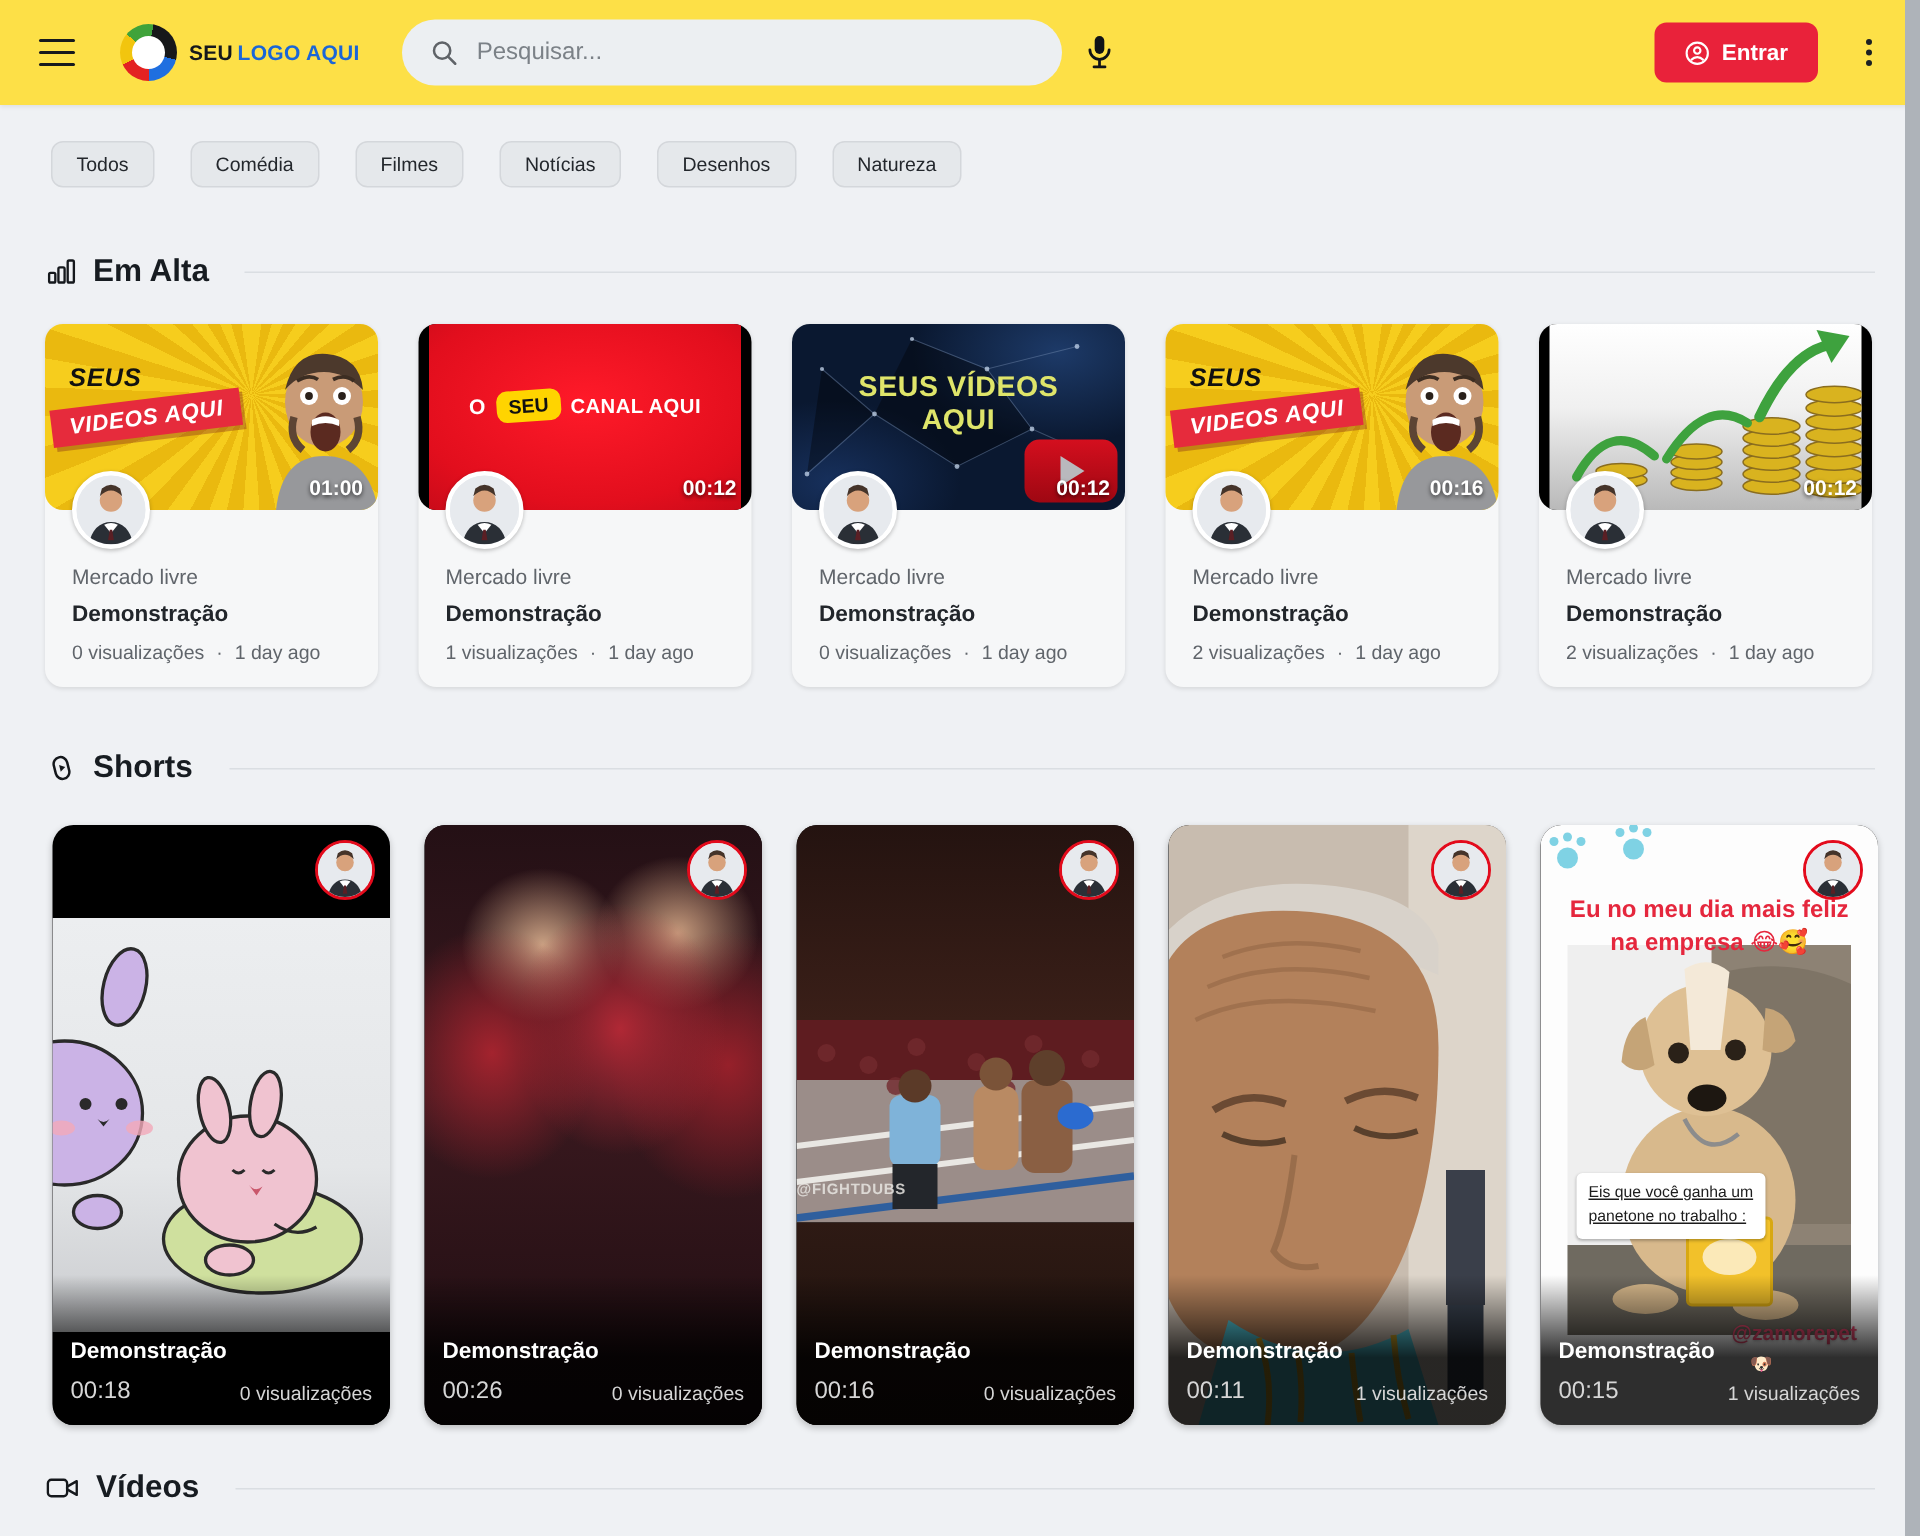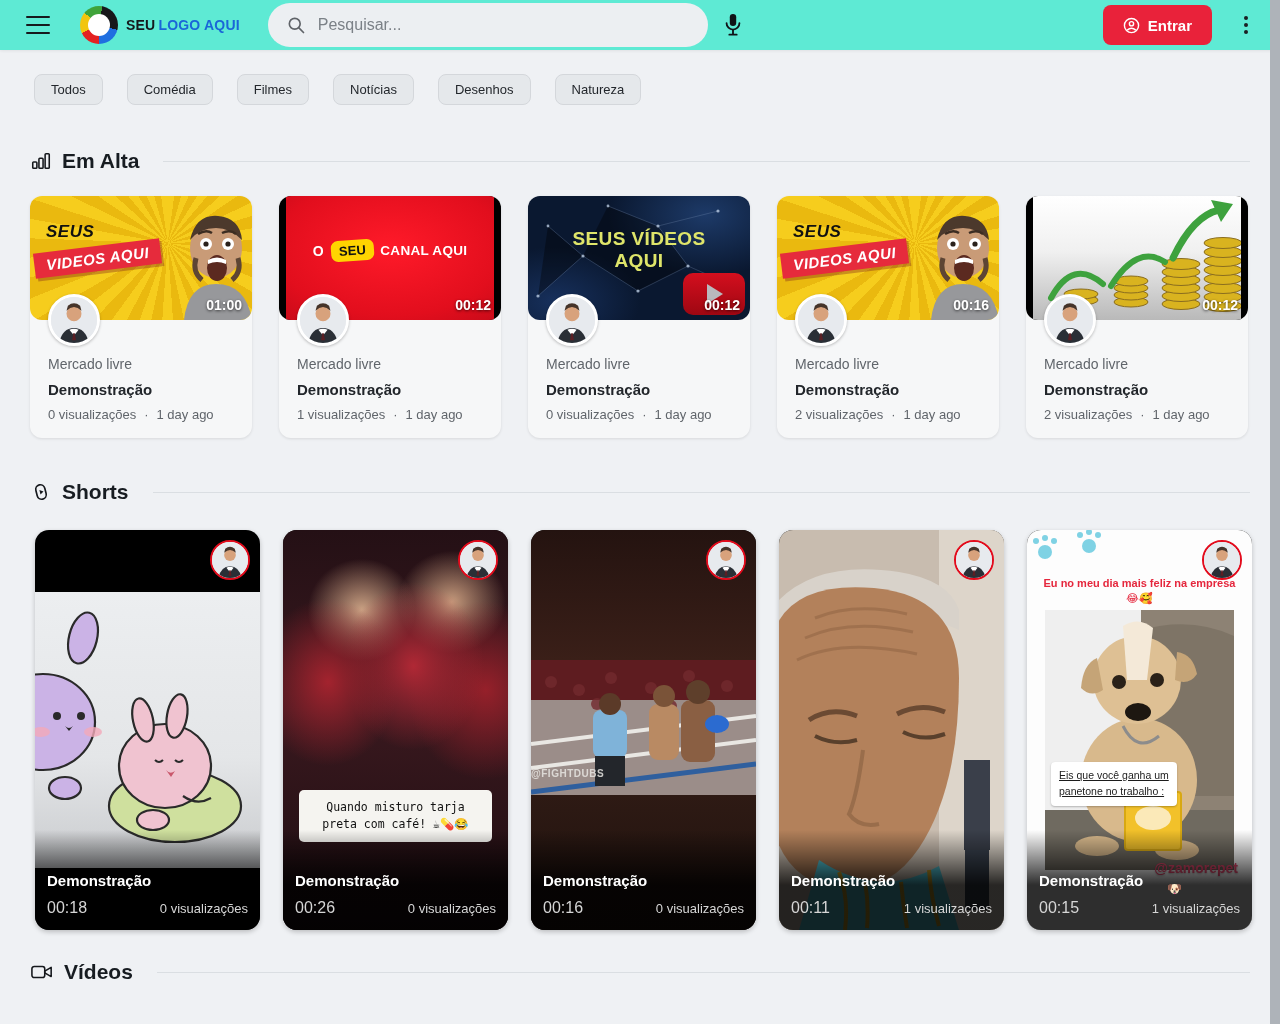--- a/index.html
+++ b/index.html
@@ -1,20 +1,20 @@
 <!DOCTYPE html>
 <html><head>
 <meta charset="utf-8">
 <style>
   * { margin:0; padding:0; box-sizing:border-box; }
   html,body { width:1280px; height:1024px; overflow:hidden; }
   body { font-family:"Liberation Sans","DejaVu Sans",sans-serif; background:#eff1f4; color:#1c2126; position:relative; }
 
   
-  .header { height:50px; background:#5eead4; display:flex; align-items:center; padding:0 26px; box-shadow:0 1px 3px rgba(0,0,0,.07); position:relative; z-index:5; }
+  .header { height:70px; background:#fde047; display:flex; align-items:center; padding:0 26px; box-shadow:0 1px 3px rgba(0,0,0,.07); position:relative; z-index:5; }
   .burger { width:24px; display:flex; flex-direction:column; gap:6px; cursor:pointer; }
   .burger span { display:block; height:2px; background:#16191d; border-radius:1px; }
   .logo { display:flex; align-items:center; gap:8px; margin-left:30px; }
   .logo-swirl { width:38px; height:38px; border-radius:50%;
     background:conic-gradient(from 10deg,#17181a 0 95deg,#1f6fe0 95deg 170deg,#e32222 170deg 235deg,#f2c50e 235deg 300deg,#3fa33a 300deg 360deg); position:relative; }
   .logo-swirl::after { content:""; position:absolute; inset:8px; background:#fff; border-radius:50%; }
   .logo-text { font-size:14px; font-weight:bold; letter-spacing:.2px; }
   .logo-text .p1 { color:#15181c; }
   .logo-text .p2 { color:#1a66d8; margin-left:3px; }
   .searchbar { margin-left:28px; width:440px; height:44px; background:#eceff2; border-radius:22px; display:flex; align-items:center; padding:0 18px; gap:12px; }
@@ -84,21 +84,21 @@
                 radial-gradient(30% 16% at 35% 20%,#caa183 0%,rgba(60,15,20,0) 80%),
                 radial-gradient(30% 16% at 75% 18%,#c59a7c 0%,rgba(60,15,20,0) 80%),
                 linear-gradient(180deg,#241015 0%,#3a191f 45%,#2a1217 75%,#170a0d 100%); }
   .s2-caption { position:absolute; left:16px; right:16px; bottom:88px; background:#f5f4f0; border-radius:5px; padding:9px 8px;
      font-family:"DejaVu Sans Mono",monospace; font-size:11.5px; color:#111; text-align:center; line-height:1.5; z-index:4; }
   .s3-top { position:absolute; left:0; right:0; top:0; height:130px; background:linear-gradient(180deg,#241310 0%,#3a1f18 100%); }
   .s3-bot { position:absolute; left:0; right:0; top:265px; bottom:0; background:linear-gradient(180deg,#2e1a14 0%,#1c100c 100%); }
   .s3-band { position:absolute; left:0; right:0; top:130px; height:135px; }
   .s3-mark { position:absolute; left:0; right:0; top:238px; text-align:left; color:#e8e6e2; font-weight:bold; font-size:10px; opacity:.85; z-index:4; letter-spacing:.5px; }
   .s5-bg { position:absolute; inset:0; background:#fdfdfd; }
-  .s5-toptext { position:absolute; left:10px; right:10px; top:46px; text-align:center; color:#e5273d; font-weight:800; font-size:11px; line-height:1.35; z-index:4; }
+  .s5-toptext { position:absolute; left:10px; right:10px; top:46px; text-align:center; color:#e5273d; font-weight:800; font-size:16px; line-height:1.35; z-index:4; }
   .s5-caption { position:absolute; left:24px; top:232px; background:#fff; border-radius:4px; padding:6px 8px; font-size:10.5px; color:#1c1c1c; line-height:1.5; z-index:4; box-shadow:0 1px 2px rgba(0,0,0,.25);text-decoration:underline; }
   .s5-mark { position:absolute; right:14px; top:330px; color:#e8486e; font-weight:800; font-size:14px; z-index:4; text-shadow:0 1px 2px rgba(0,0,0,.3); }
   .s5-emoji { position:absolute; right:70px; top:352px; font-size:12px; z-index:6; }
 
   
   .scrollbar { position:fixed; right:0; top:0; width:10px; height:1024px; background:#aeb3b9; z-index:50; }
 </style>
 </head>
 <body>
 
@@ -430,21 +430,20 @@
       <div class="stitle">Demonstração</div>
       <div class="smeta">
         <span class="sdur">00:18</span>
         <span class="sviews">0 visualizações</span>
       </div>
     </div>
   </div>
 
   <div class="short">
     <div class="s2-bg"></div>
-    <div class="s2-caption">Quando misturo tarja preta com café! ☕💊😂</div>
     <div class="savatar">
       <svg viewBox="0 0 40 40" width="36" height="36">
           <rect width="40" height="40" fill="#e7eaee"></rect>
           <circle cx="20" cy="14.5" r="6.5" fill="#d8a27c"></circle>
           <path d="M13.5 12 q6.5 -6.5 13 0 l-1.2 -4.5 q-5.3 -4.3 -10.6 0 z" fill="#45342a"></path>
           <path d="M7 40 q3 -13 13 -13 q10 0 13 13 z" fill="#2a2f36"></path>
           <path d="M16 28.5 l4 5 l4 -5 q-4 -2 -8 0 z" fill="#fff"></path>
           <path d="M19.3 31.5 h1.4 l1 6 h-3.4 z" fill="#5a1f24"></path>
         </svg>
     </div>

